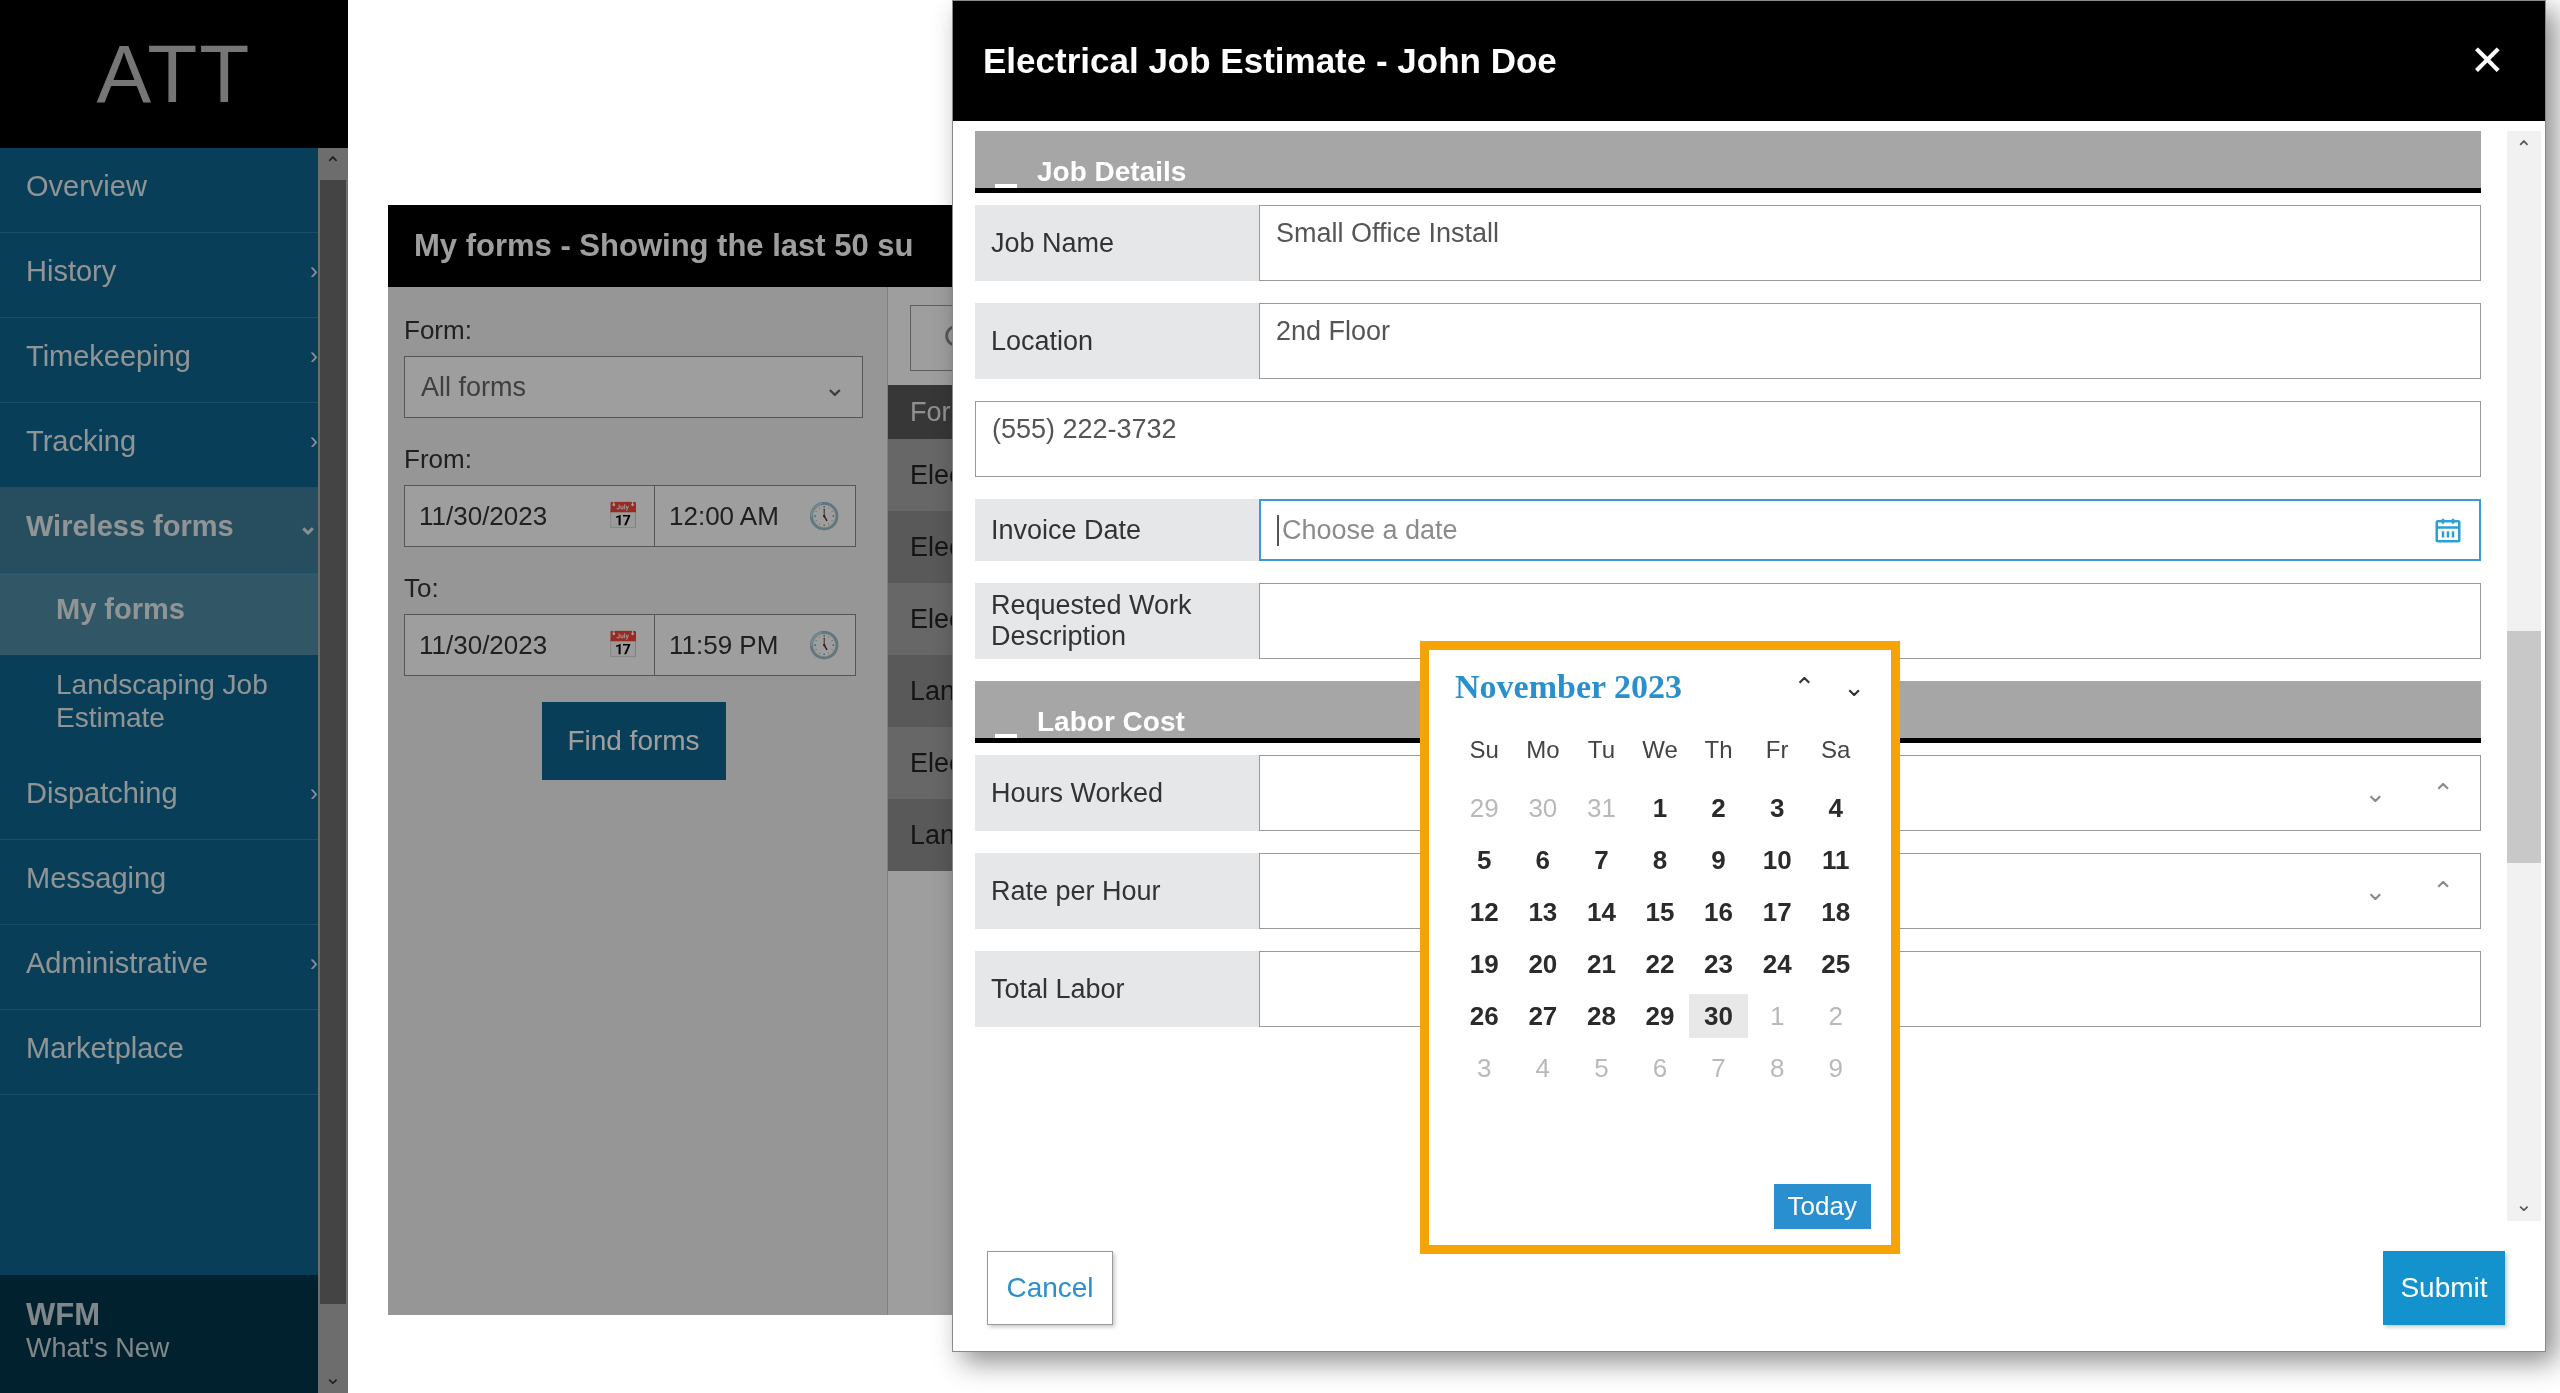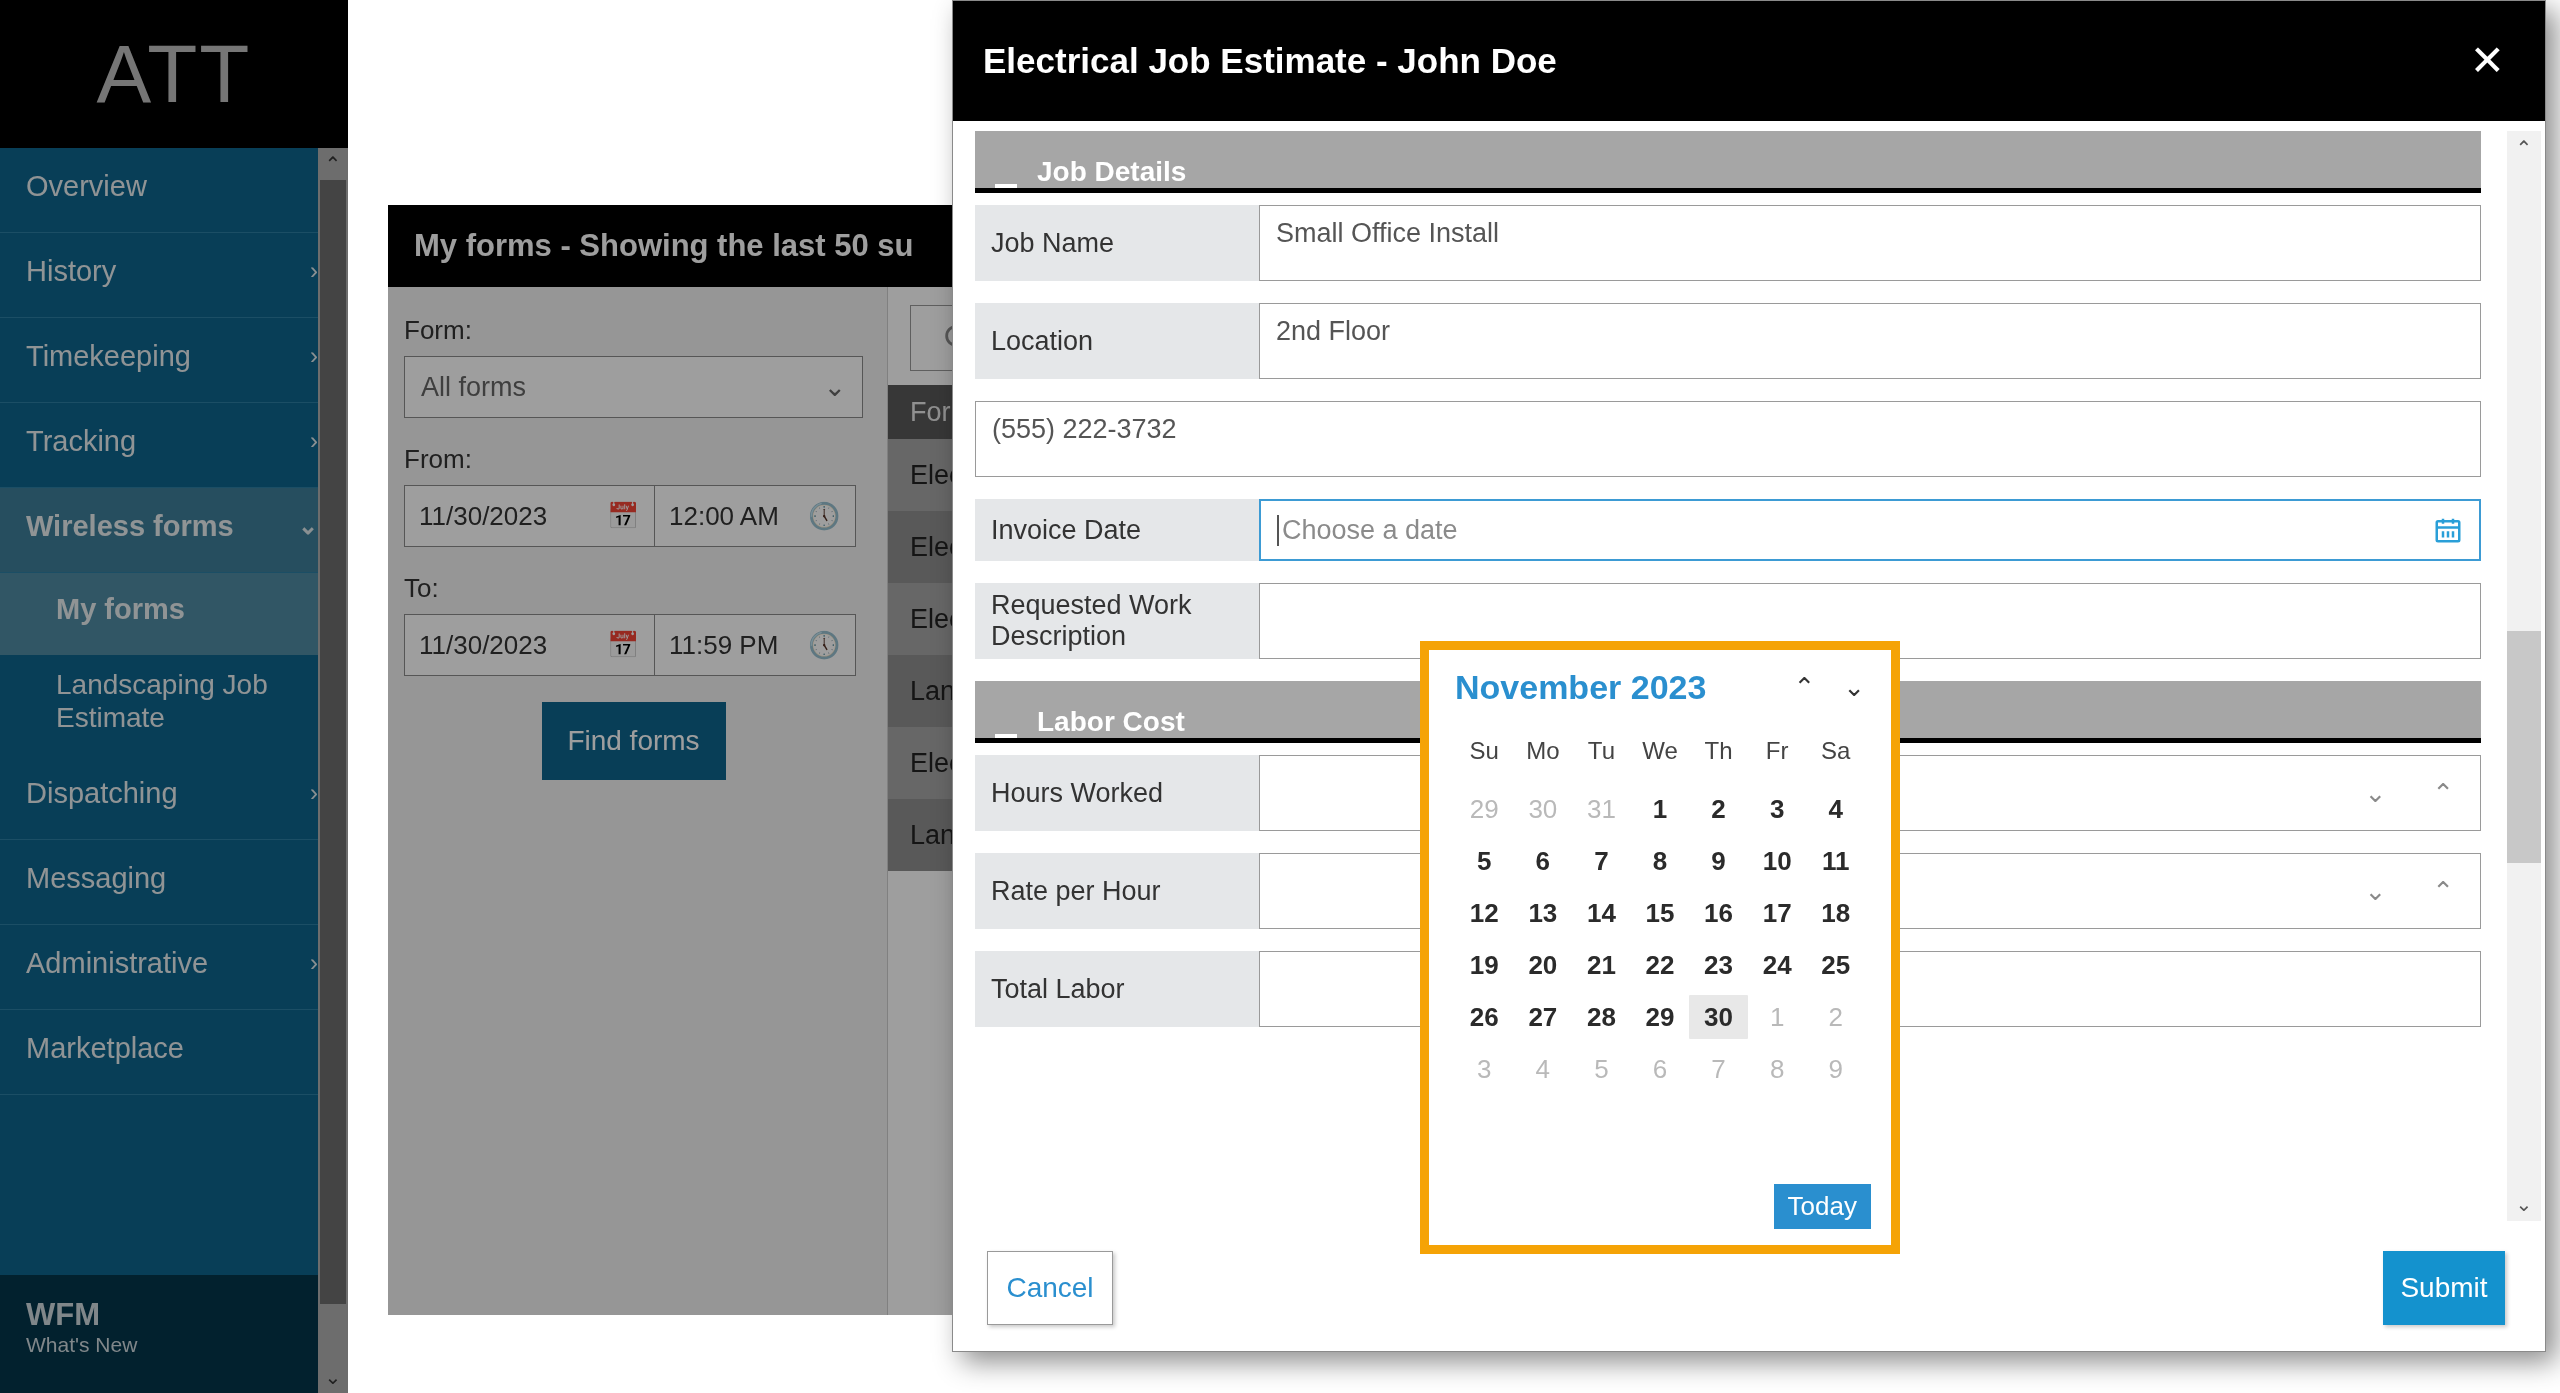--- a/index.html
+++ b/index.html
@@ -42,21 +42,21 @@
   .nav-item.sub {
     padding-left: 56px; height: 100px; line-height: 1.18;
     border-bottom: none; align-items: center; font-size: 28px;
   }
   .nav-chevron { font-size: 24px; color: #dfe8ec; }
   #nav-footer {
     position: absolute; bottom: 0; left: 0; width: 348px; height: 118px;
     background: #03354a; padding: 22px 26px; color: #cfd9de;
   }
   #nav-footer .wfm { font-size: 31px; font-weight: bold; line-height: 1.15; }
-  #nav-footer .whatsnew { font-size: 21px; }
+  #nav-footer .whatsnew { font-size: 27px; }
 
   
   #sidebar-scroll {
     position: absolute; left: 318px; top: 148px;
     width: 30px; height: 1245px; background: #b0b0b0;
     filter: brightness(0.62);
   }
   #sidebar-scroll .sb-arrow {
     height: 32px; display: flex; align-items: center; justify-content: center;
     font-size: 20px; color: #333;
@@ -212,20 +212,21 @@
   
   #datepicker {
     position: absolute; left: 1420px; top: 641px;
     width: 480px; height: 613px;
     background: #ffffff; border: 9px solid #f5a306;
   }
   #dp-inner { padding: 18px 26px 14px 26px; height: 100%; position: relative; }
   #dp-head {
     display: flex; align-items: center; justify-content: space-between;
     margin-bottom: 24px;
+    font-family: Liberation Serif, serif;
   }
   #dp-month { font-size: 34px; color: #2a8fcf; font-weight: bold; }
   #dp-navs { display: flex; gap: 28px; }
   .dp-nav { font-size: 26px; color: #333; cursor: pointer; }
   #dp-grid {
     display: grid; grid-template-columns: repeat(7, 1fr);
     row-gap: 8px; text-align: center;
   }
   .dow { font-size: 24px; color: #444; padding: 6px 0 14px 0; }
   .day {

